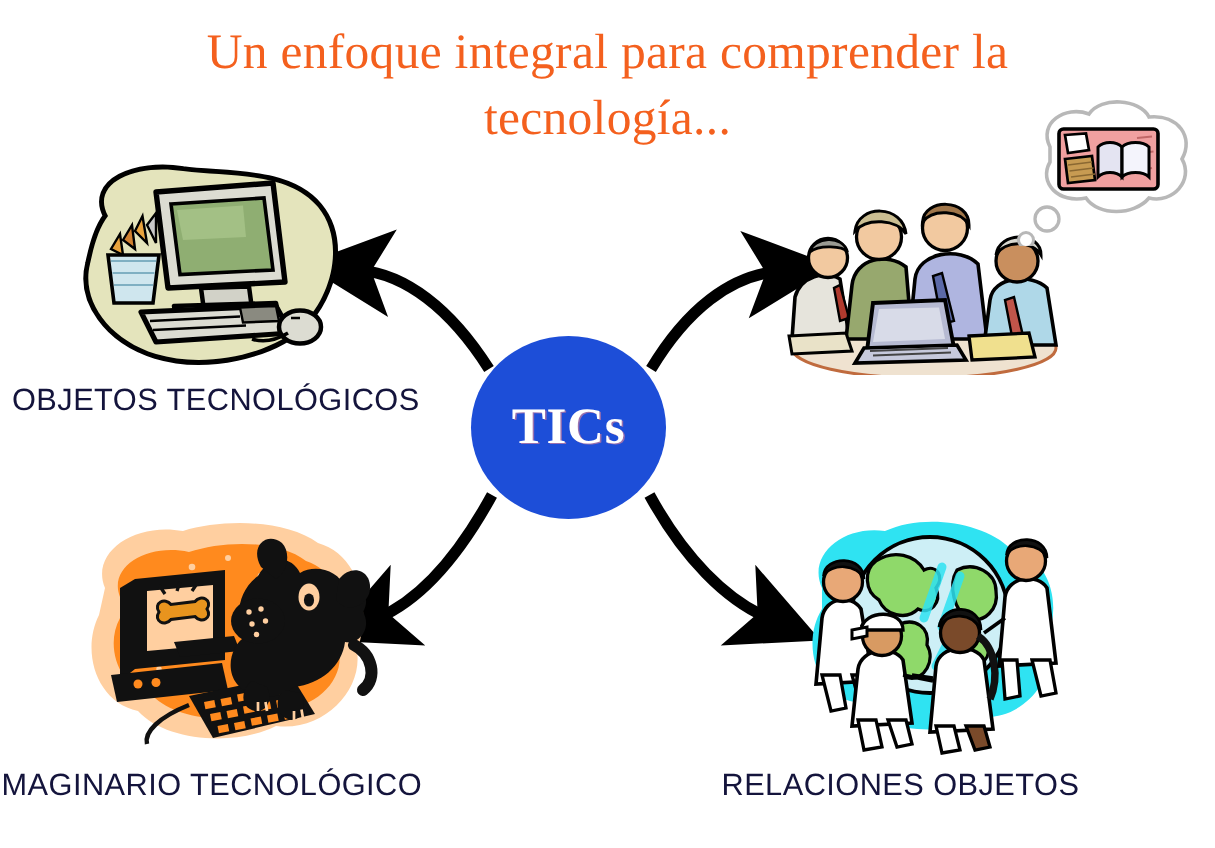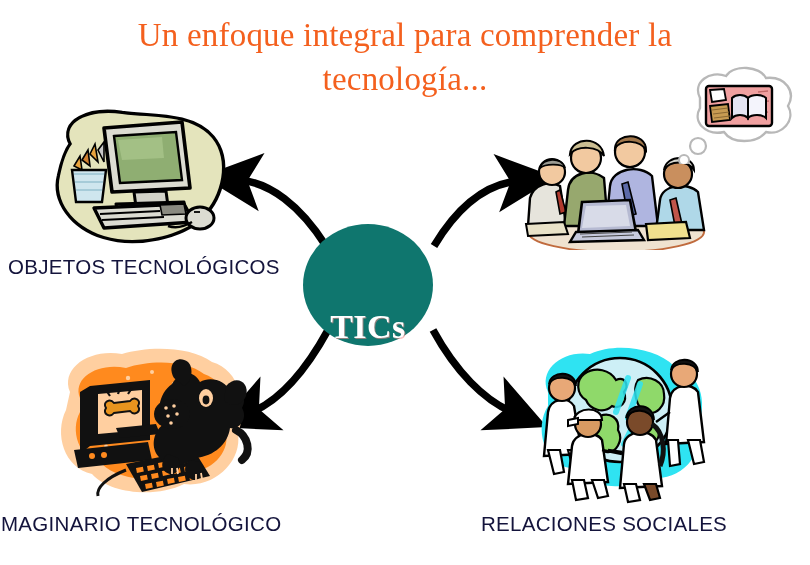--- a/index.html
+++ b/index.html
@@ -30,29 +30,29 @@
     font-size: 33px;
     line-height: 1.32;
     color: #F4601E;
     letter-spacing: 0.2px;
     white-space: pre-line;
   }
 
   
   #center-node {
     position: absolute;
-    left: 303px;
+    left: 314px;
     top: 224px;
     width: 130px;
     height: 122px;
     border-radius: 50%;
-    background: #0f766e;
+    background: #1d4ed8;
     z-index: 6;
     display: flex;
-    align-items: flex-end;
+    align-items: center;
     justify-content: center;
   }
   #center-label {
     font-family: "Liberation Serif", serif;
     font-size: 34px;
     font-weight: bold;
     color: #FFFFFF;
     letter-spacing: 0.5px;
     text-shadow: 1px 1px 0 rgba(255,140,140,0.55);
   }
@@ -126,21 +126,21 @@
       <path d="M433,330 C456,372 484,400 512,412" fill="none" stroke="#000" stroke-width="7.5" stroke-linecap="butt" marker-end="url(#ah)"></path>
     </g>
   </svg>
 
   <div id="center-node">
     <span id="center-label">TICs</span>
   </div>
 
   <div class="quad-label" id="label-tl">OBJETOS TECNOLÓGICOS</div>
   <div class="quad-label" id="label-bl">IMAGINARIO TECNOLÓGICO</div>
-  <div class="quad-label" id="label-br">RELACIONES SOCIALES</div>
+  <div class="quad-label" id="label-br">RELACIONES OBJETOS</div>
 
   <div class="art" id="art-tl">
     <svg viewBox="0 0 190 145">
 
       <path d="M30,40 C18,18 48,5 80,10 C110,14 150,10 170,34 C188,56 180,92 160,112
                C140,132 95,142 62,132 C30,122 12,96 18,72 C21,58 24,48 30,40 Z" fill="#D9D9A6" stroke="#000" stroke-width="6.5" stroke-linejoin="round"></path>
       <path d="M30,40 C18,18 48,5 80,10 C110,14 150,10 170,34 C188,56 180,92 160,112
                C140,132 95,142 62,132 C30,122 12,96 18,72 C21,58 24,48 30,40 Z" fill="#E4E4BC"></path>
 
       <g>

